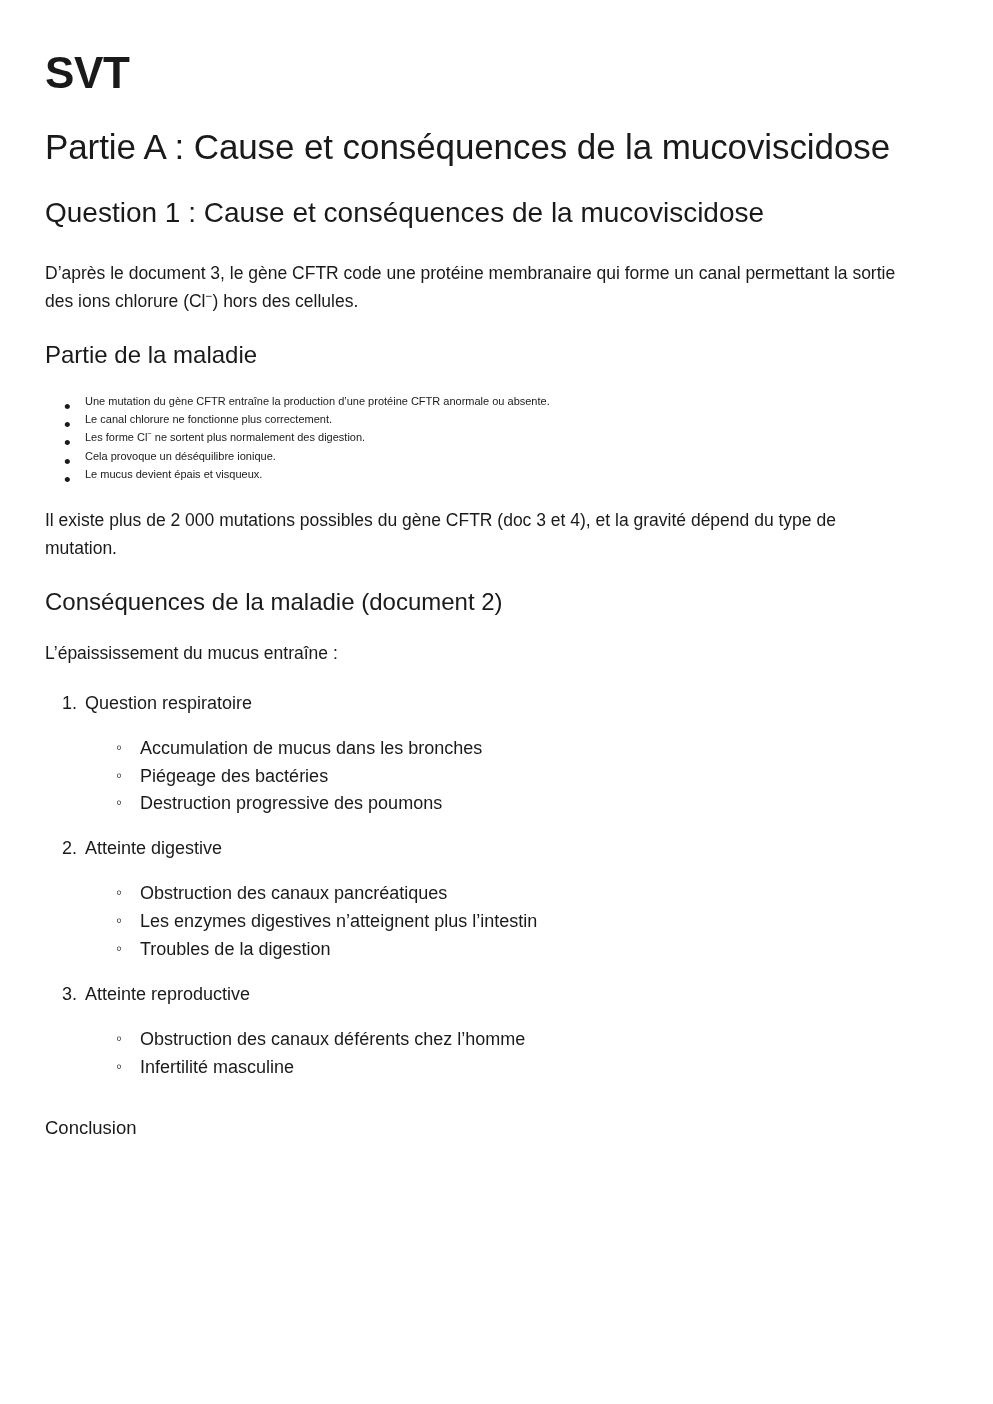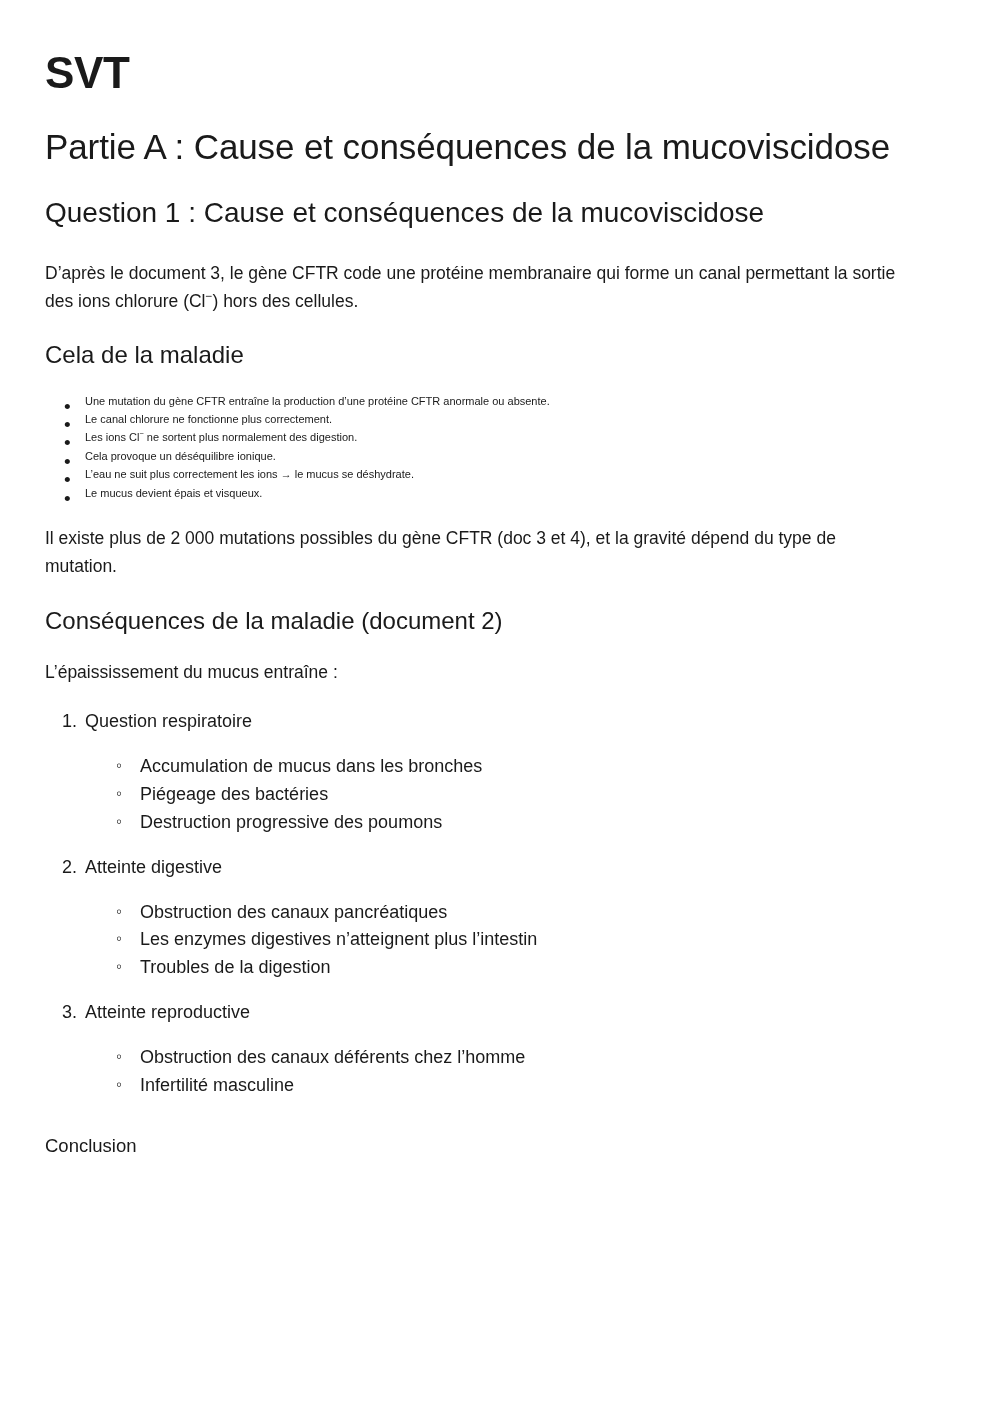--- a/index.html
+++ b/index.html
@@ -146,28 +146,27 @@
 
   <h1 class="doc-title">SVT</h1>
 
   <h2 class="h-part"> Partie A : Cause et conséquences de la mucoviscidose</h2>
 
   <h3 class="h-question">Question 1 : Cause et conséquences de la mucoviscidose</h3>
 
 
   <p class="body-text"><span>D’après le document 3, le gène CFTR code une protéine membranaire qui forme un canal permettant la sortie des ions chlorure (Cl</span><sup class="sup-minus">−</sup><span>) hors des cellules.</span></p>
 
-  <h4 class="h-sub"> Cela de la maladie</h4>
+  <h4 class="h-sub"> Partie de la maladie</h4>
 
   <ul class="bullets">
     <li>Une mutation du gène CFTR entraîne la production d’une protéine CFTR anormale ou absente.</li>
     <li>Le canal chlorure ne fonctionne plus correctement.</li>
-    <li><span>Les ions Cl</span><sup class="sup-minus">−</sup><span> ne sortent plus normalement des digestion.</span></li>
+    <li><span>Les forme Cl</span><sup class="sup-minus">−</sup><span> ne sortent plus normalement des digestion.</span></li>
     <li>Cela provoque un déséquilibre ionique.</li>
-    <li>L’eau ne suit plus correctement les ions → le mucus se déshydrate.</li>
     <li>Le mucus devient épais et visqueux.</li>
   </ul>
 
   <p class="body-text">Il existe plus de 2 000 mutations possibles du gène CFTR (doc 3 et 4), et la gravité dépend du type de mutation.</p>
 
   <h4 class="h-sub"> Conséquences de la maladie (document 2)</h4>
 
   <p class="body-text">L’épaississement du mucus entraîne :</p>
 
   <ol class="numbered">

